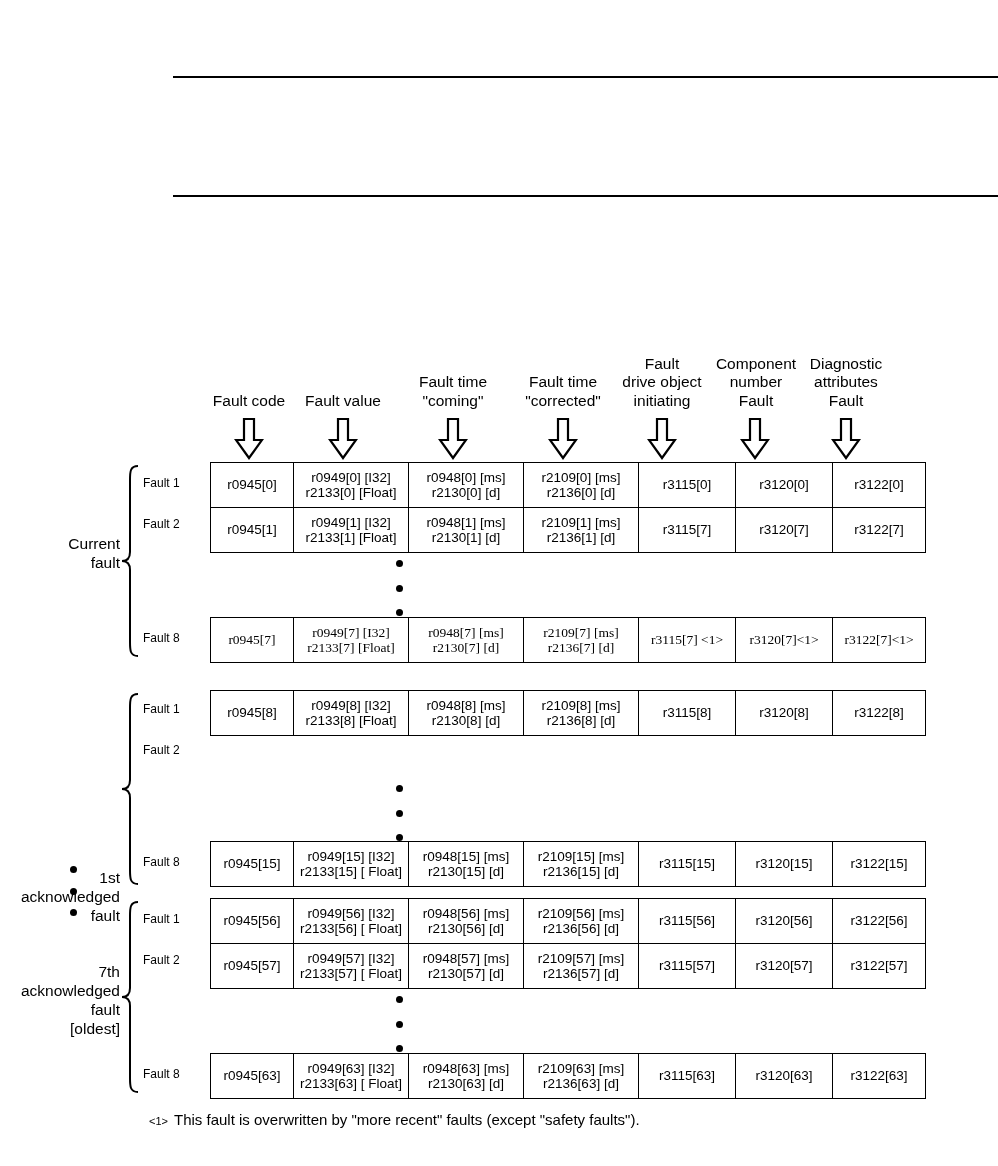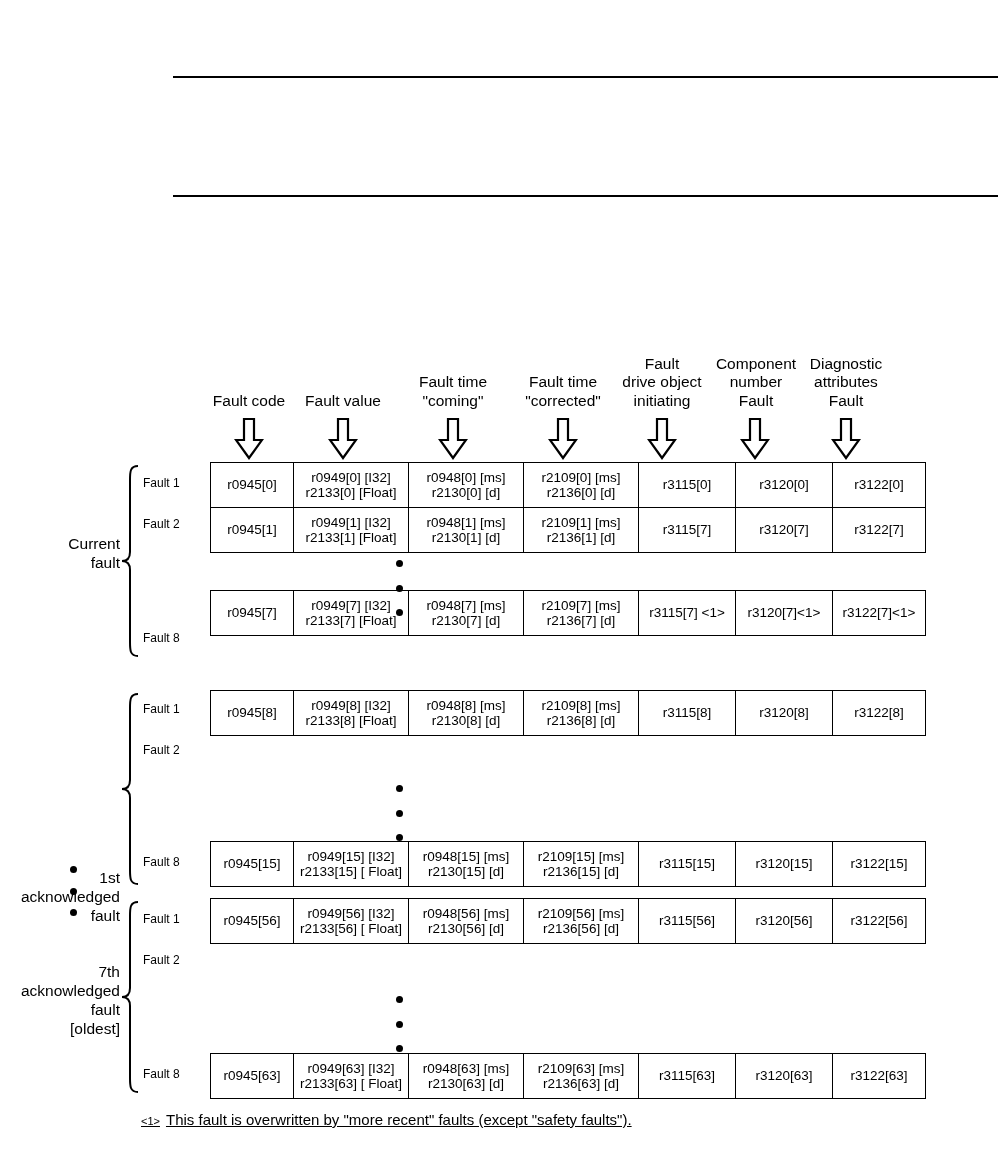--- a/index.html
+++ b/index.html
@@ -80,21 +80,21 @@
   .c0 { width: 78px; }
   .c1 { width: 110px; }
   .c2 { width: 110px; }
   .c3 { width: 110px; }
   .c4 { width: 92px; }
   .c5 { width: 92px; }
   .c6 { width: 88px; }
 
   
   #table-b0-top    { top: 462px; border-radius: 16px; }
-  #table-b0-bottom { top: 590px; }
+  #table-b0-bottom { top: 617px; font-family: Liberation Serif, serif; }
   #table-b1-top    { top: 690px; }
   #table-b1-bottom { top: 841px; }
   #table-b2-top    { top: 898px; }
   #table-b2-bottom { top: 1053px; padding-left: 10px; }
 
   
   .dots {
     position: absolute;
     width: 14px;
     display: flex;
@@ -137,25 +137,24 @@
     text-align: right;
     white-space: pre-line;
   }
   #group-label-0 { left: 8px;  top: 534px; width: 112px; }
   #group-label-1 { left: 0px;  top: 868px; width: 120px; }
   #group-label-2 { left: 0px;  top: 962px; width: 120px; }
 
   
   .footnote {
     position: absolute;
-    left: 141px;
+    left: 149px;
     top: 1110px;
     font-size: 15px;
     line-height: 19px;
-    text-decoration: underline;
   }
   .footnote .fn-mark {
     font-size: 11px;
     vertical-align: baseline;
     margin-right: 6px;
   }
 </style>
 </head>
 <body>
 
@@ -331,20 +330,32 @@
     <td class="c1">r0949[56] [I32]
 r2133[56] [ Float]</td>
     <td class="c2">r0948[56] [ms]
 r2130[56] [d]</td>
     <td class="c3">r2109[56] [ms]
 r2136[56] [d]</td>
     <td class="c4">r3115[56]</td>
     <td class="c5">r3120[56]</td>
     <td class="c6">r3122[56]</td>
   </tr>
+  <tr>
+    <td class="c0">r0945[57]</td>
+    <td class="c1">r0949[57] [I32]
+r2133[57] [ Float]</td>
+    <td class="c2">r0948[57] [ms]
+r2130[57] [d]</td>
+    <td class="c3">r2109[57] [ms]
+r2136[57] [d]</td>
+    <td class="c4">r3115[57]</td>
+    <td class="c5">r3120[57]</td>
+    <td class="c6">r3122[57]</td>
+  </tr>
 </tbody>
   </table>
 
 <table class="fault-table" id="table-b2-bottom">
   <tbody>
       <tr>
     <td class="c0">r0945[63]</td>
     <td class="c1">r0949[63] [I32]
 r2133[63] [ Float]</td>
     <td class="c2">r0948[63] [ms]

